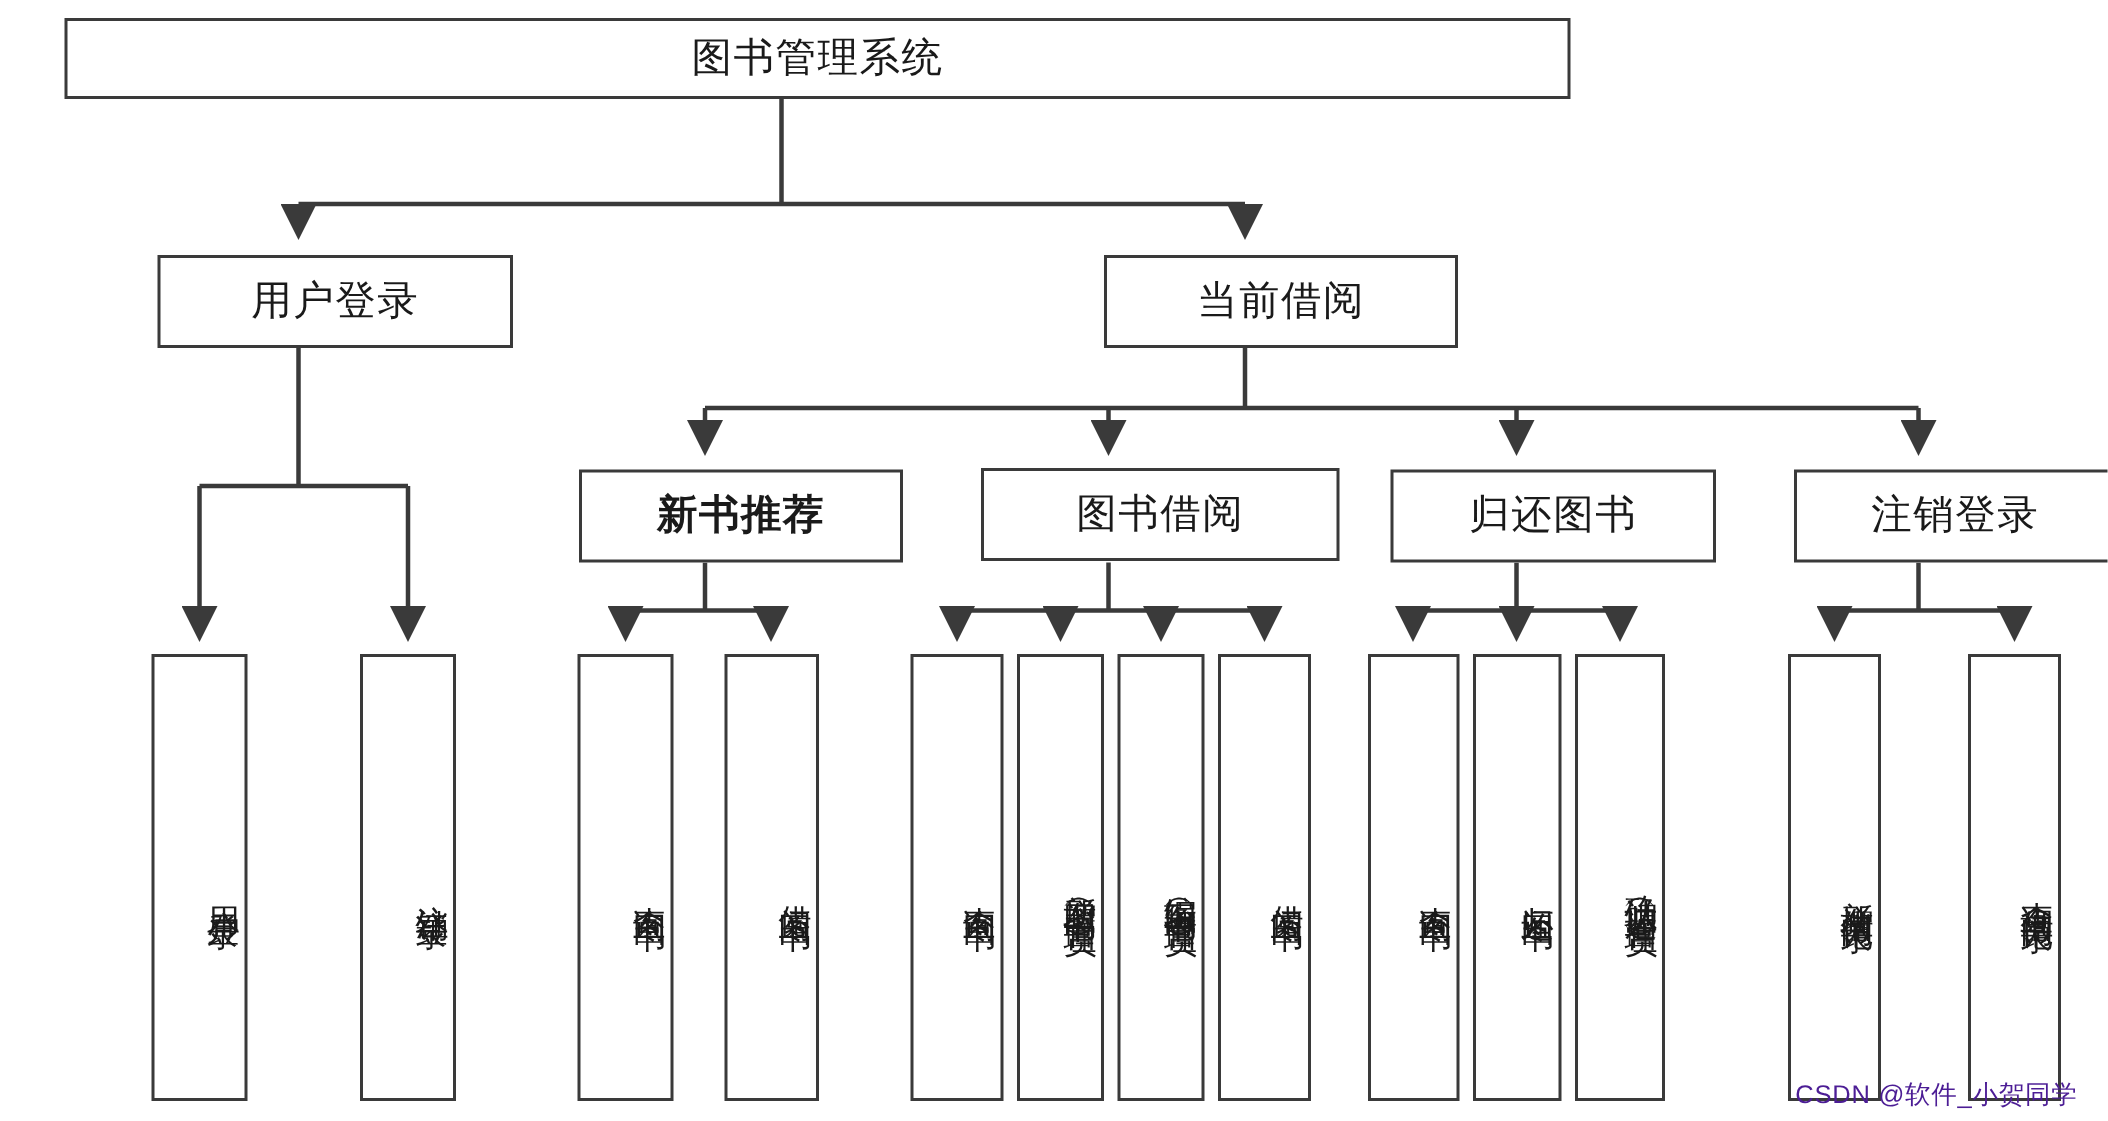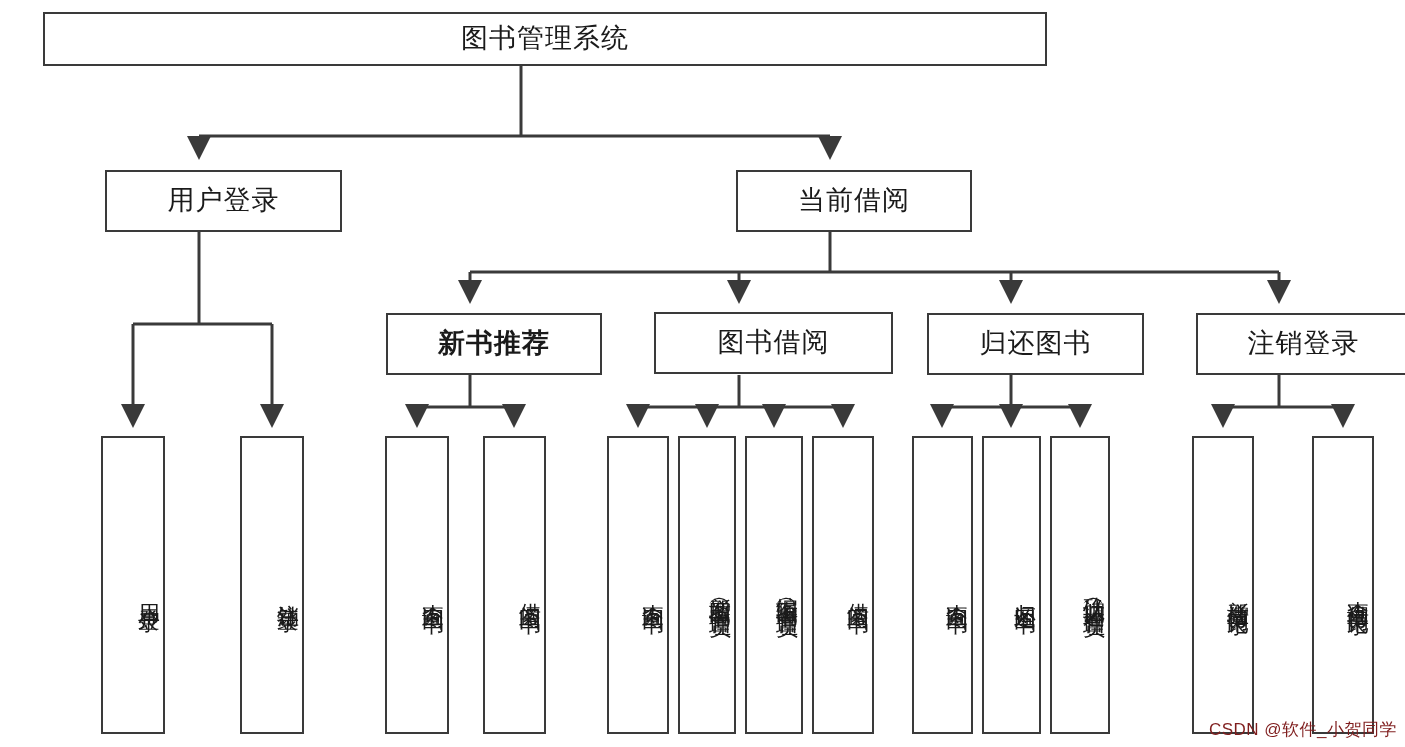--- a/index.html
+++ b/index.html
@@ -27,23 +27,23 @@
     text-orientation:upright;
     font-size:22px;
     letter-spacing:3px;
     align-items:flex-start;
     justify-content:center;
     padding-top:14px;
   }
   .node-v span{display:block;}
   #watermark{
     position:absolute;
-    right:8px;bottom:6px;
+    right:20px;bottom:6px;
     font-size:17px;
-    color:#7f1d1d;
+    color:#4c1d95;
     letter-spacing:.5px;
     white-space:nowrap;
     pointer-events:none;
   }
 </style>
 </head>
 <body>
 
 <div id="canvas">
 

